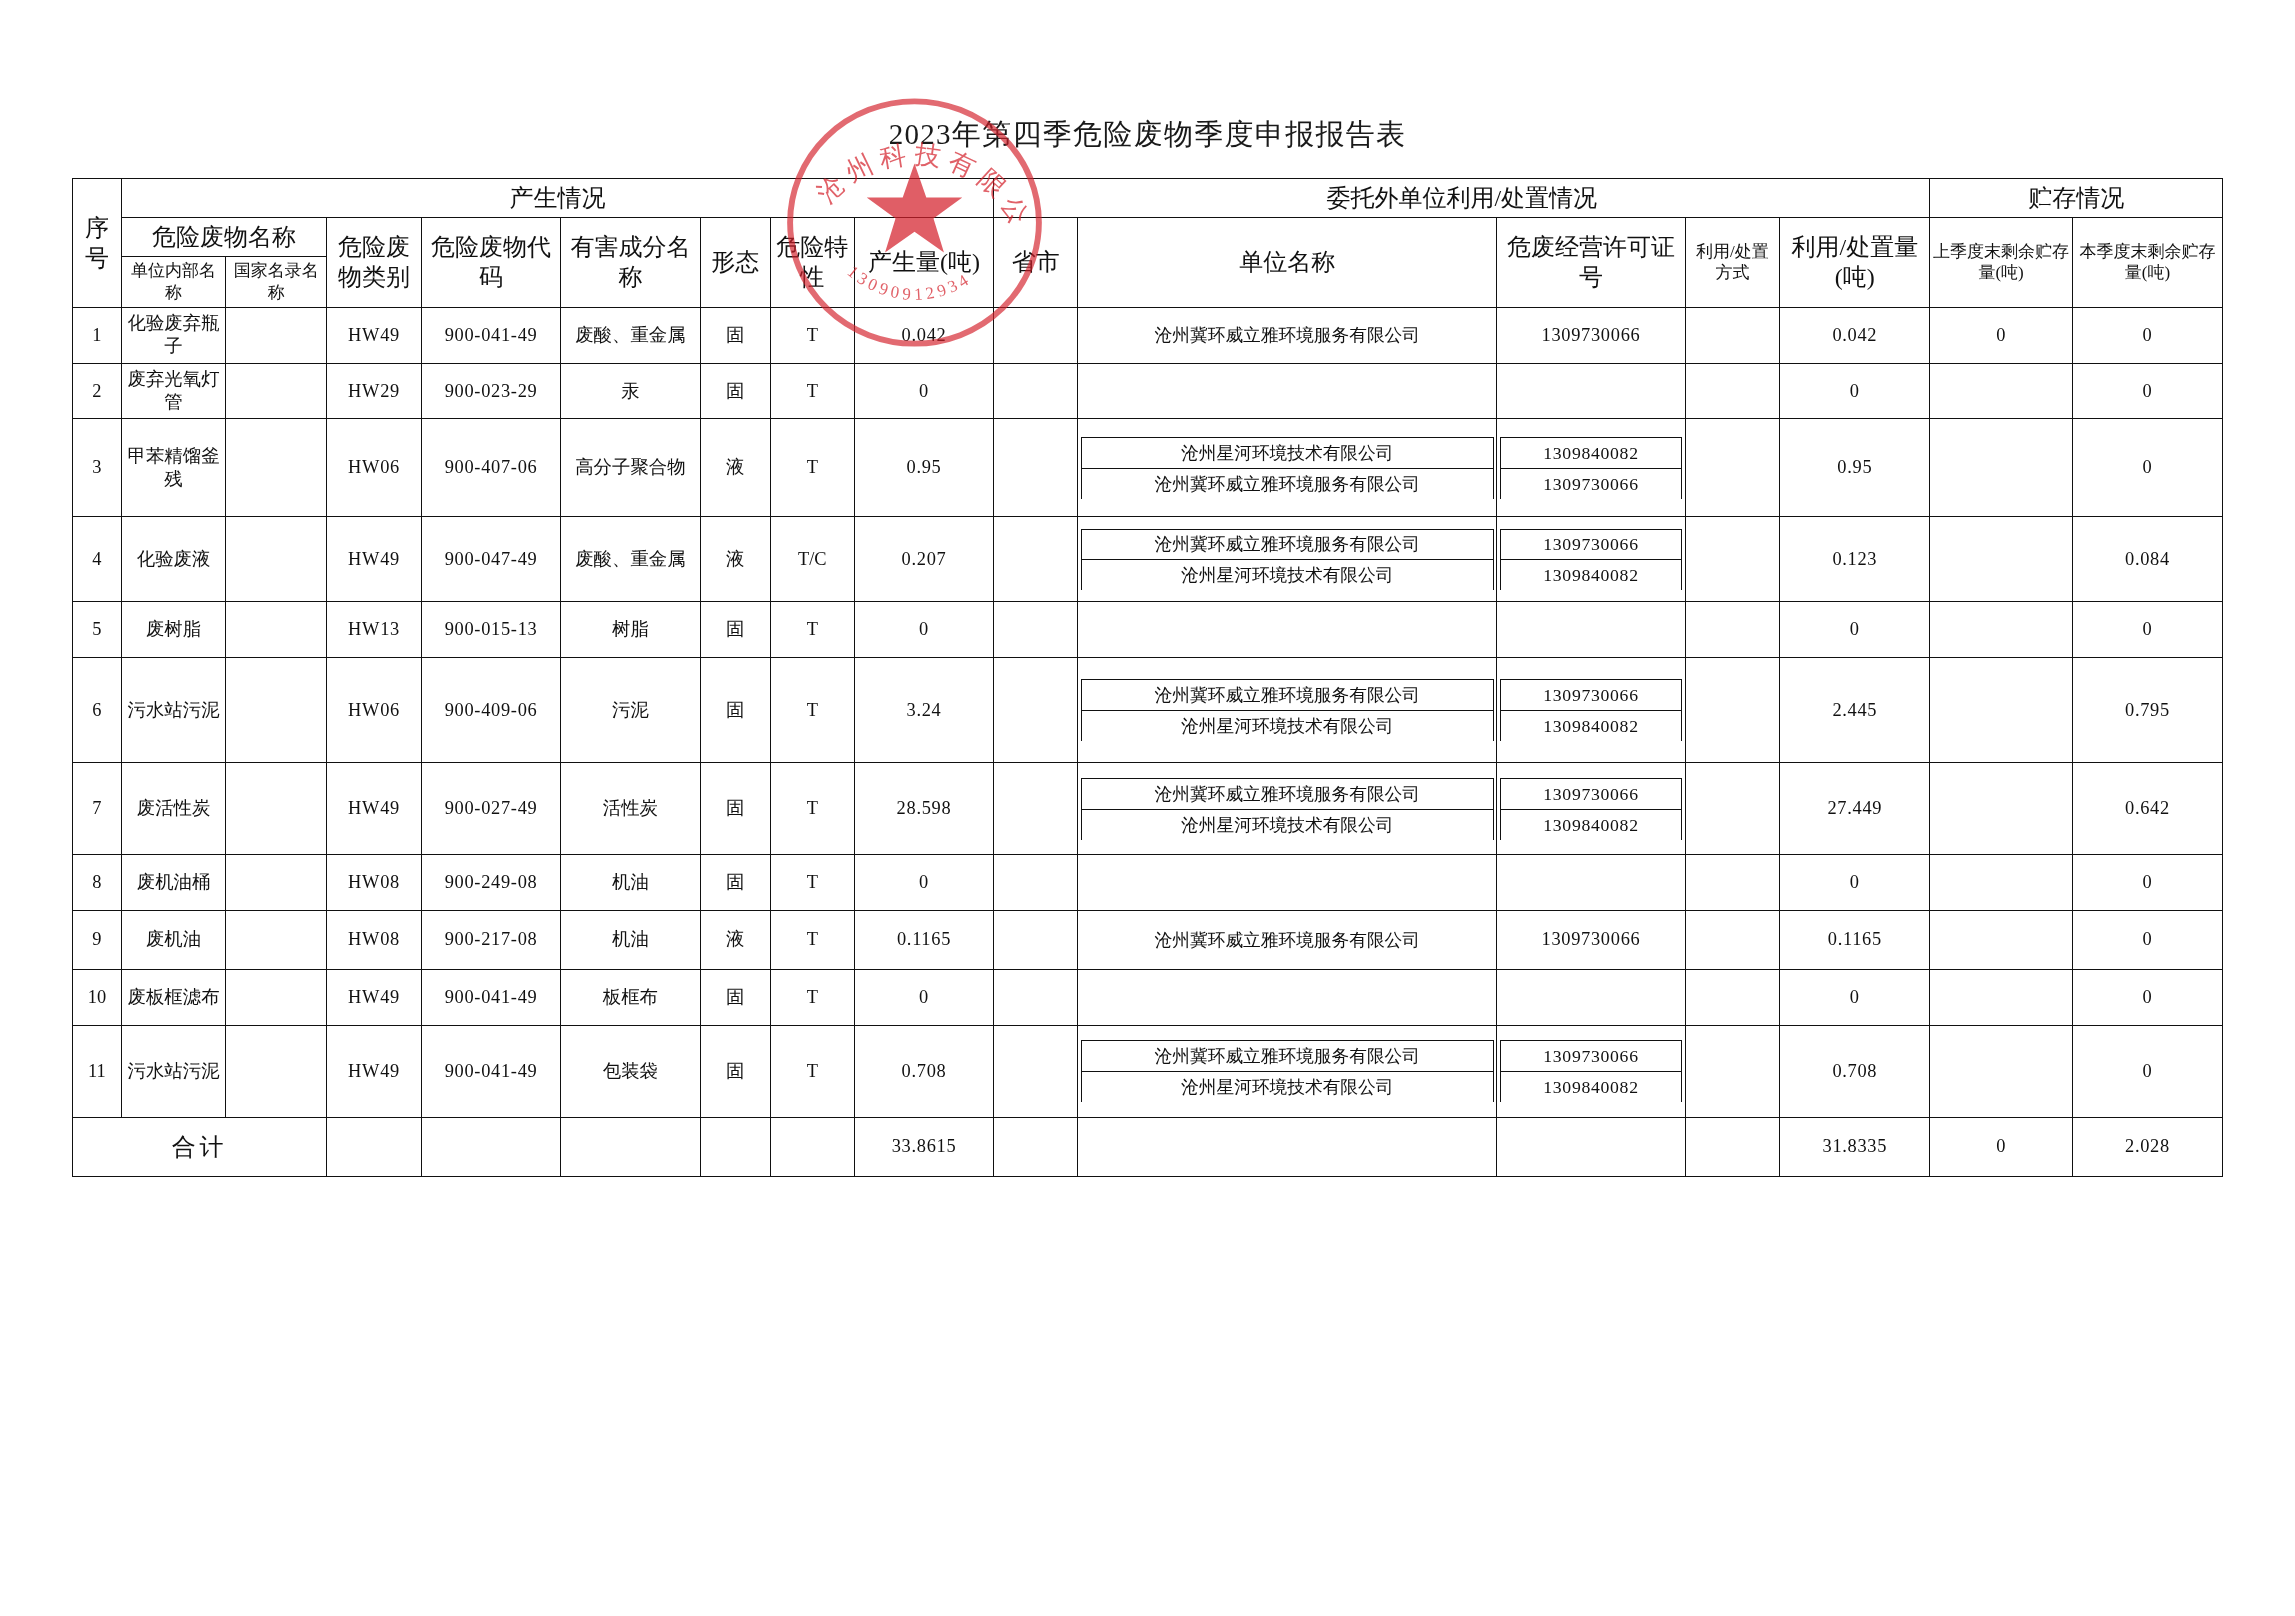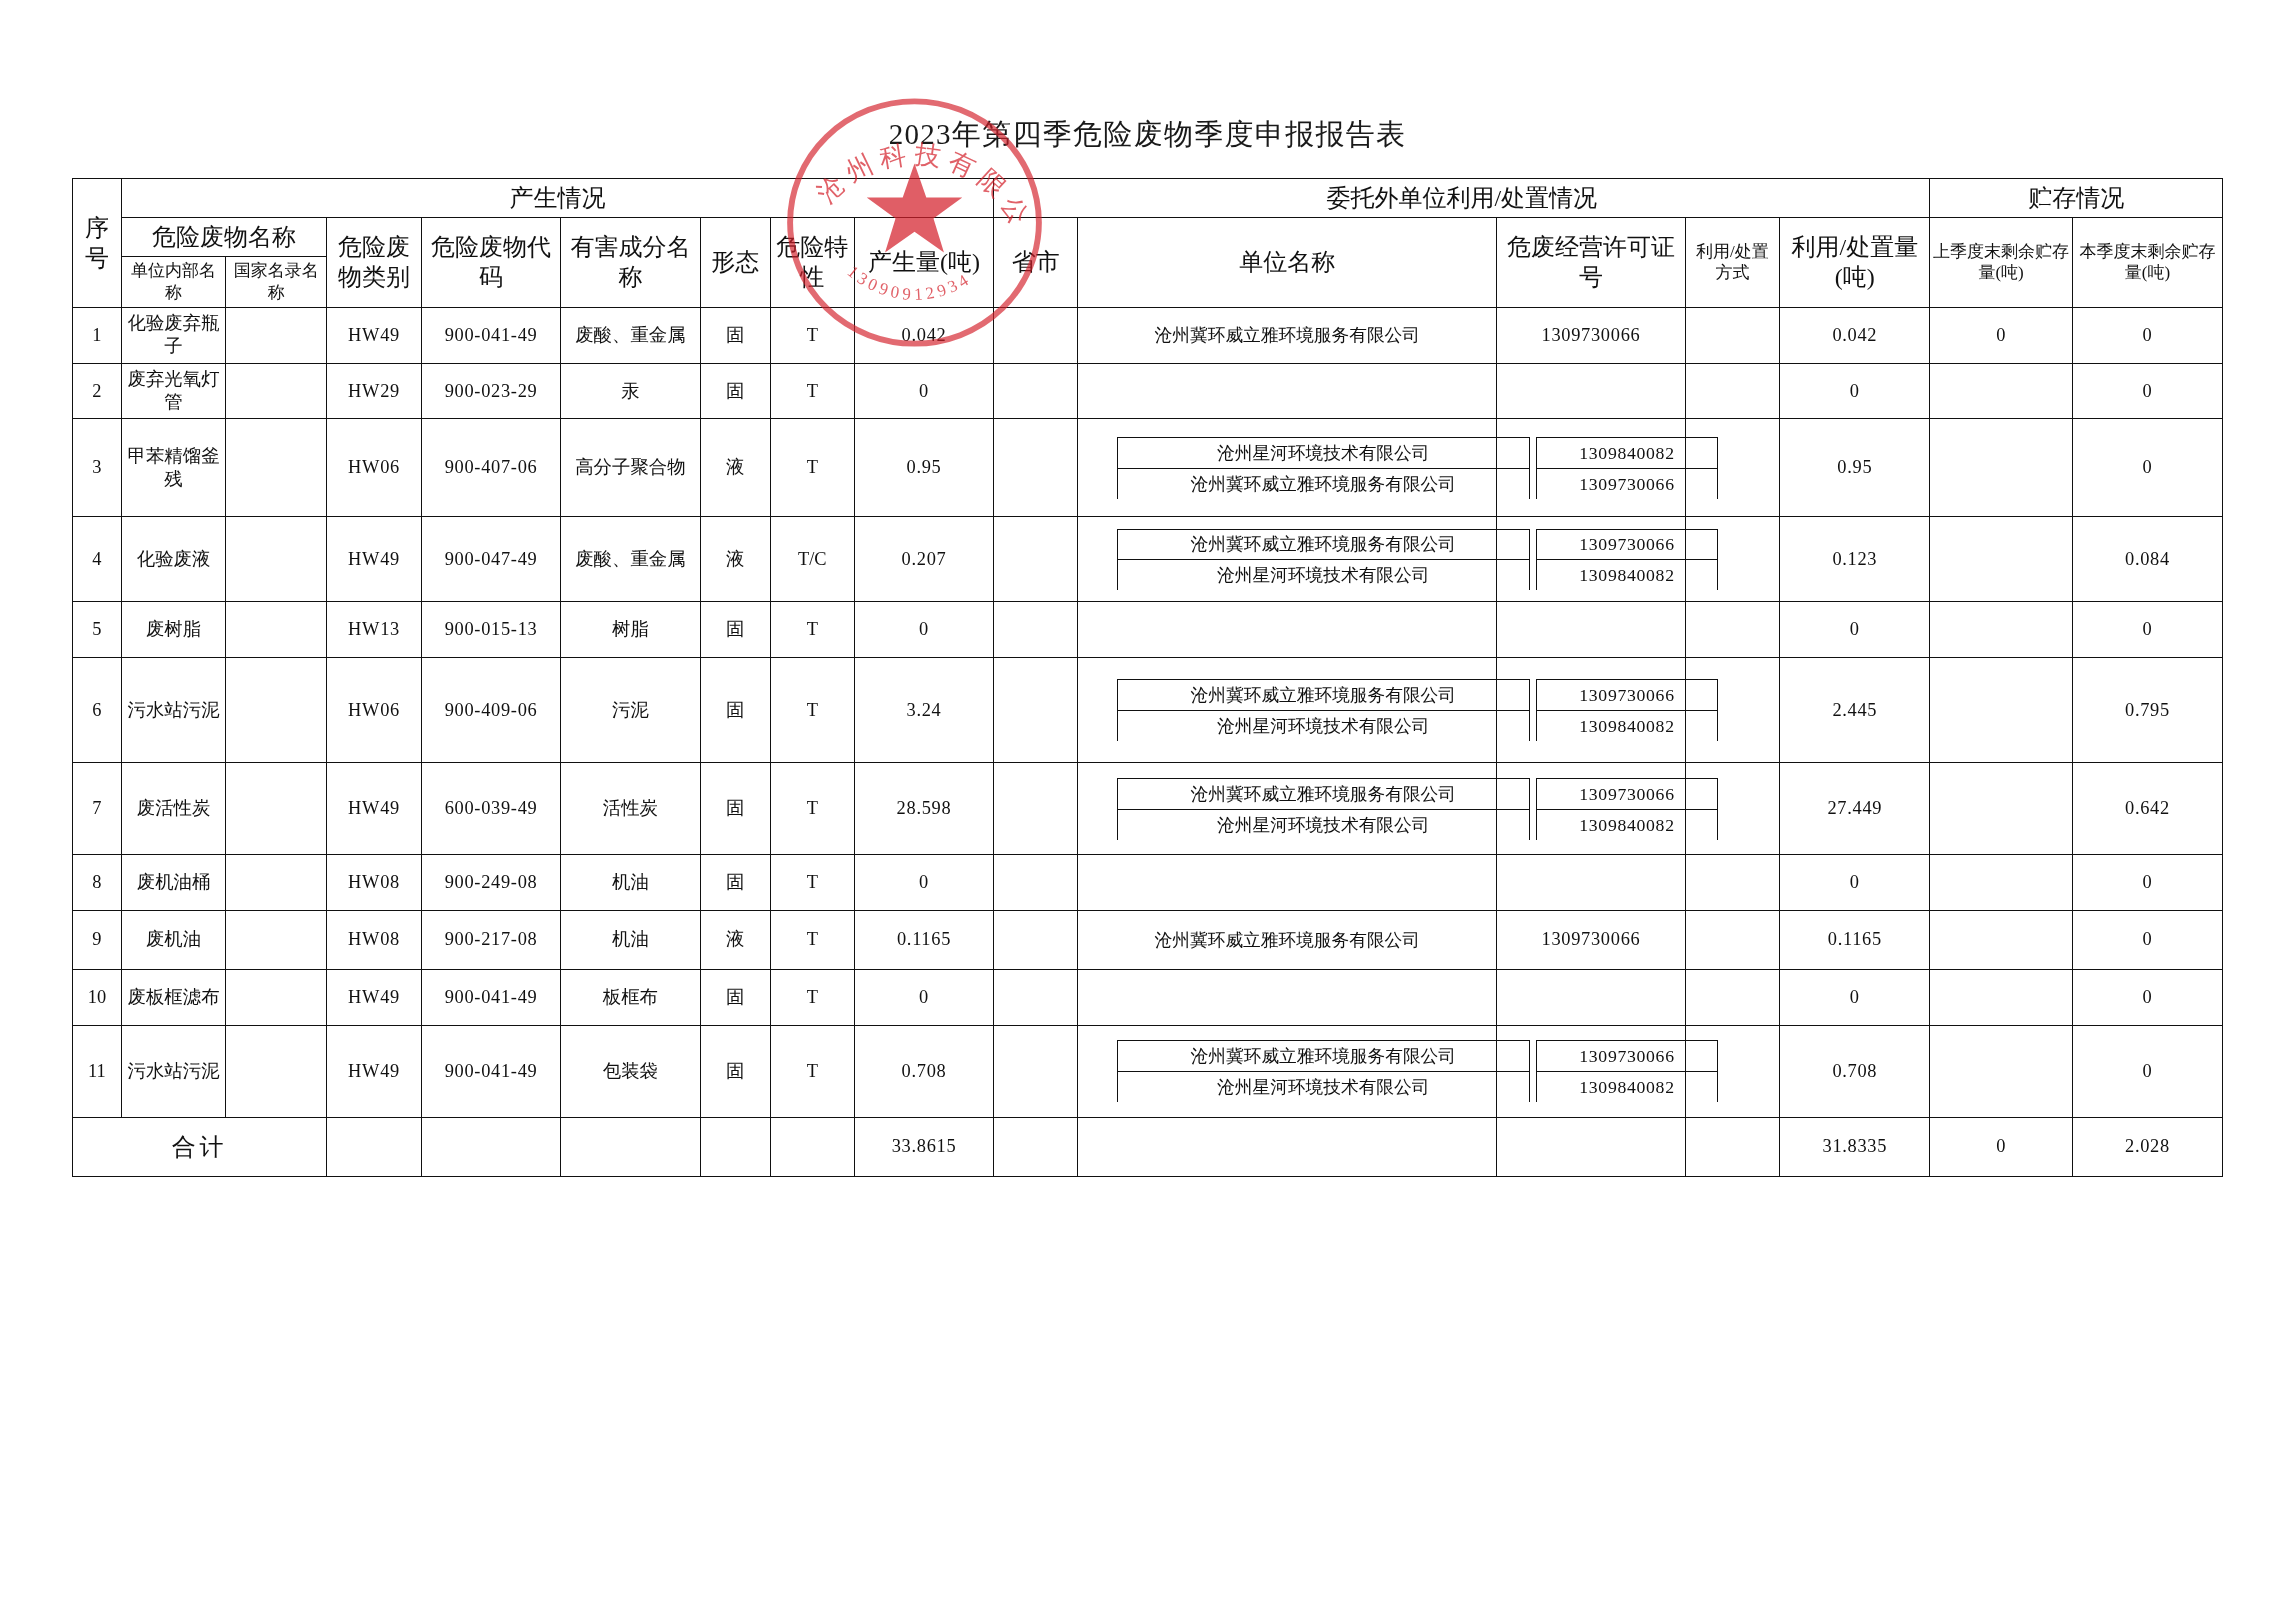--- a/index.html
+++ b/index.html
@@ -73,21 +73,20 @@
   }
   .unitname {
     font-size: 17.7px;
     padding-left: 6.6px;
     padding-right: 6.6px;
   }
   .sub-table {
     width: 100%;
     border-collapse: collapse;
     table-layout: fixed;
-    margin-left: 36px;
   }
   .sub-table td {
     border: 0;
     border-bottom: 1.3px solid #111;
     padding: 6.6px 2.6px;
     text-align: center;
     vertical-align: middle;
     font-size: 17.7px;
   }
   .sub-table tr:last-child td {
@@ -350,21 +349,21 @@
       <td class="num">2.445</td>
       <td class="num"></td>
       <td class="num">0.795</td>
     </tr>
 
     <tr style="height:92px">
       <td>7</td>
       <td>废活性炭</td>
       <td></td>
       <td class="num">HW49</td>
-      <td class="num">600-039-49</td>
+      <td class="num">900-027-49</td>
       <td>活性炭</td>
       <td>固</td>
       <td>T</td>
       <td class="num">28.598</td>
       <td></td>
       <td class="nopad">
         <table class="sub-table">
           <tbody>
                 <tr>
                   <td>沧州冀环威立雅环境服务有限公司</td>

